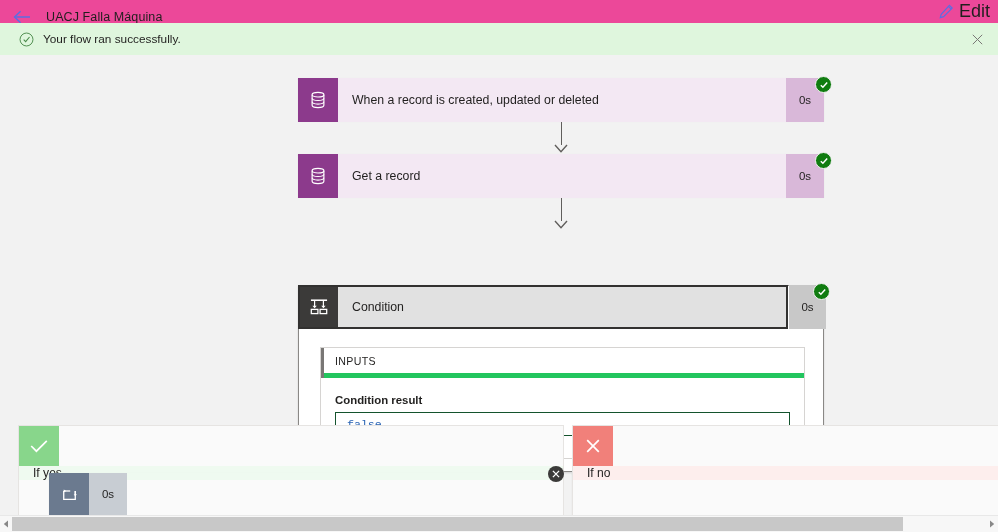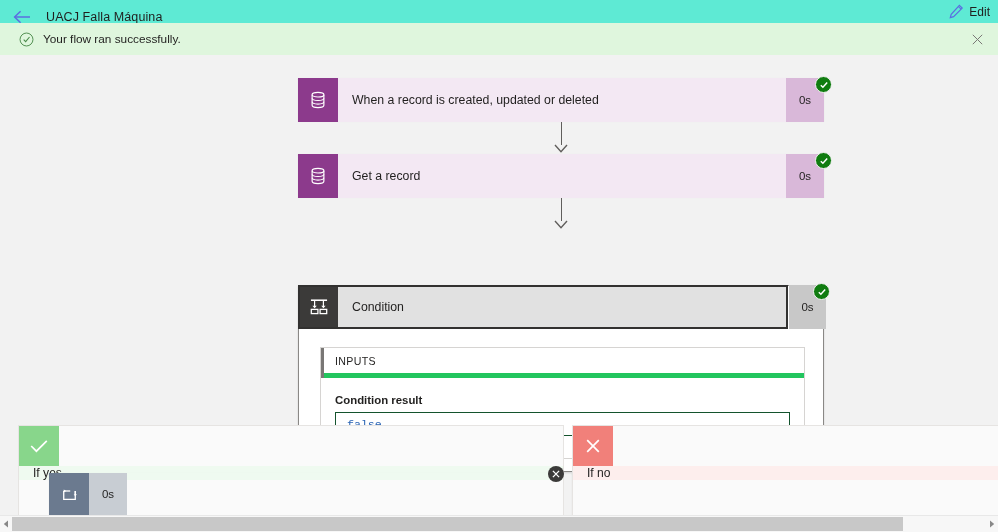--- a/index.html
+++ b/index.html
@@ -10,39 +10,39 @@
     background: #f2f2f2;
     overflow: hidden;
     position: relative;
     color: #323130;
   }
 
   
   .header {
     position: absolute; left: 0; top: 0;
     width: 998px; height: 34px;
-    background: #5eead4;
+    background: #ec4899;
     display: flex; align-items: center;
   }
   .back-btn {
     width: 44px; height: 23px;
     display: flex; align-items: center; justify-content: center;
     cursor: pointer;
   }
   .back-btn svg { display: block; }
   .flow-title {
     font-size: 12.5px; color: #201f1e; letter-spacing: .1px;
     margin-left: 2px; white-space: nowrap;
   }
   .edit-btn {
     position: absolute; right: 8px; top: 0; height: 23px;
     display: flex; align-items: center; gap: 5px;
     cursor: pointer;
   }
-  .edit-label { font-size: 12px; color: #201f1e; }
+  .edit-label { font-size: 18px; color: #201f1e; }
 
   
   .banner {
     position: absolute; left: 0; top: 23px;
     width: 998px; height: 32px;
     background: #dff6dd;
     display: flex; align-items: center;
   }
   .banner-icon { margin-left: 19px; display: flex; align-items: center; }
   .banner-text { font-size: 11.8px; color: #201f1e; margin-left: 9px; }

